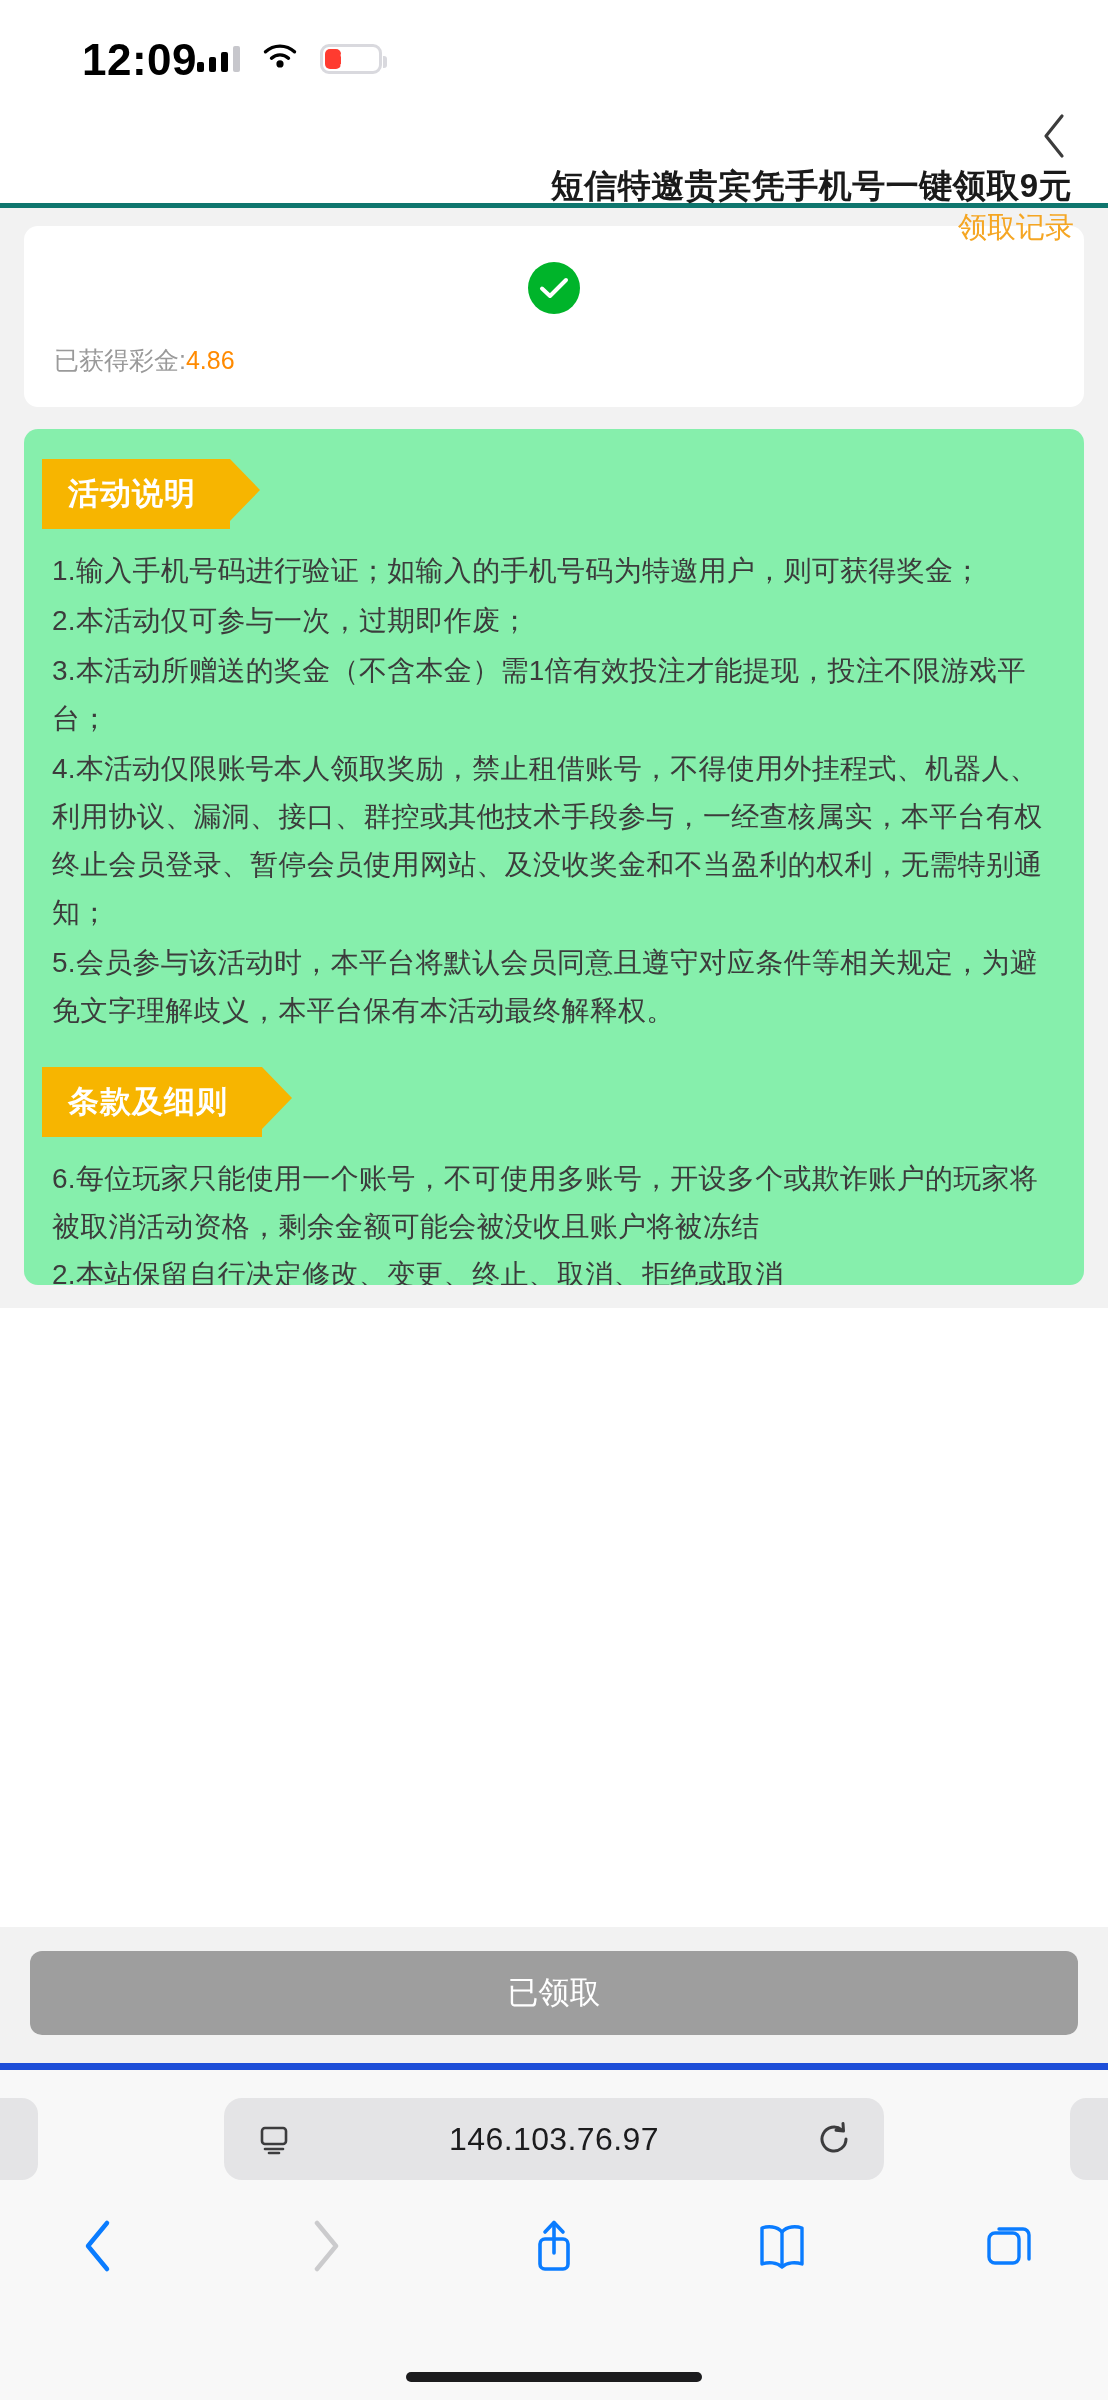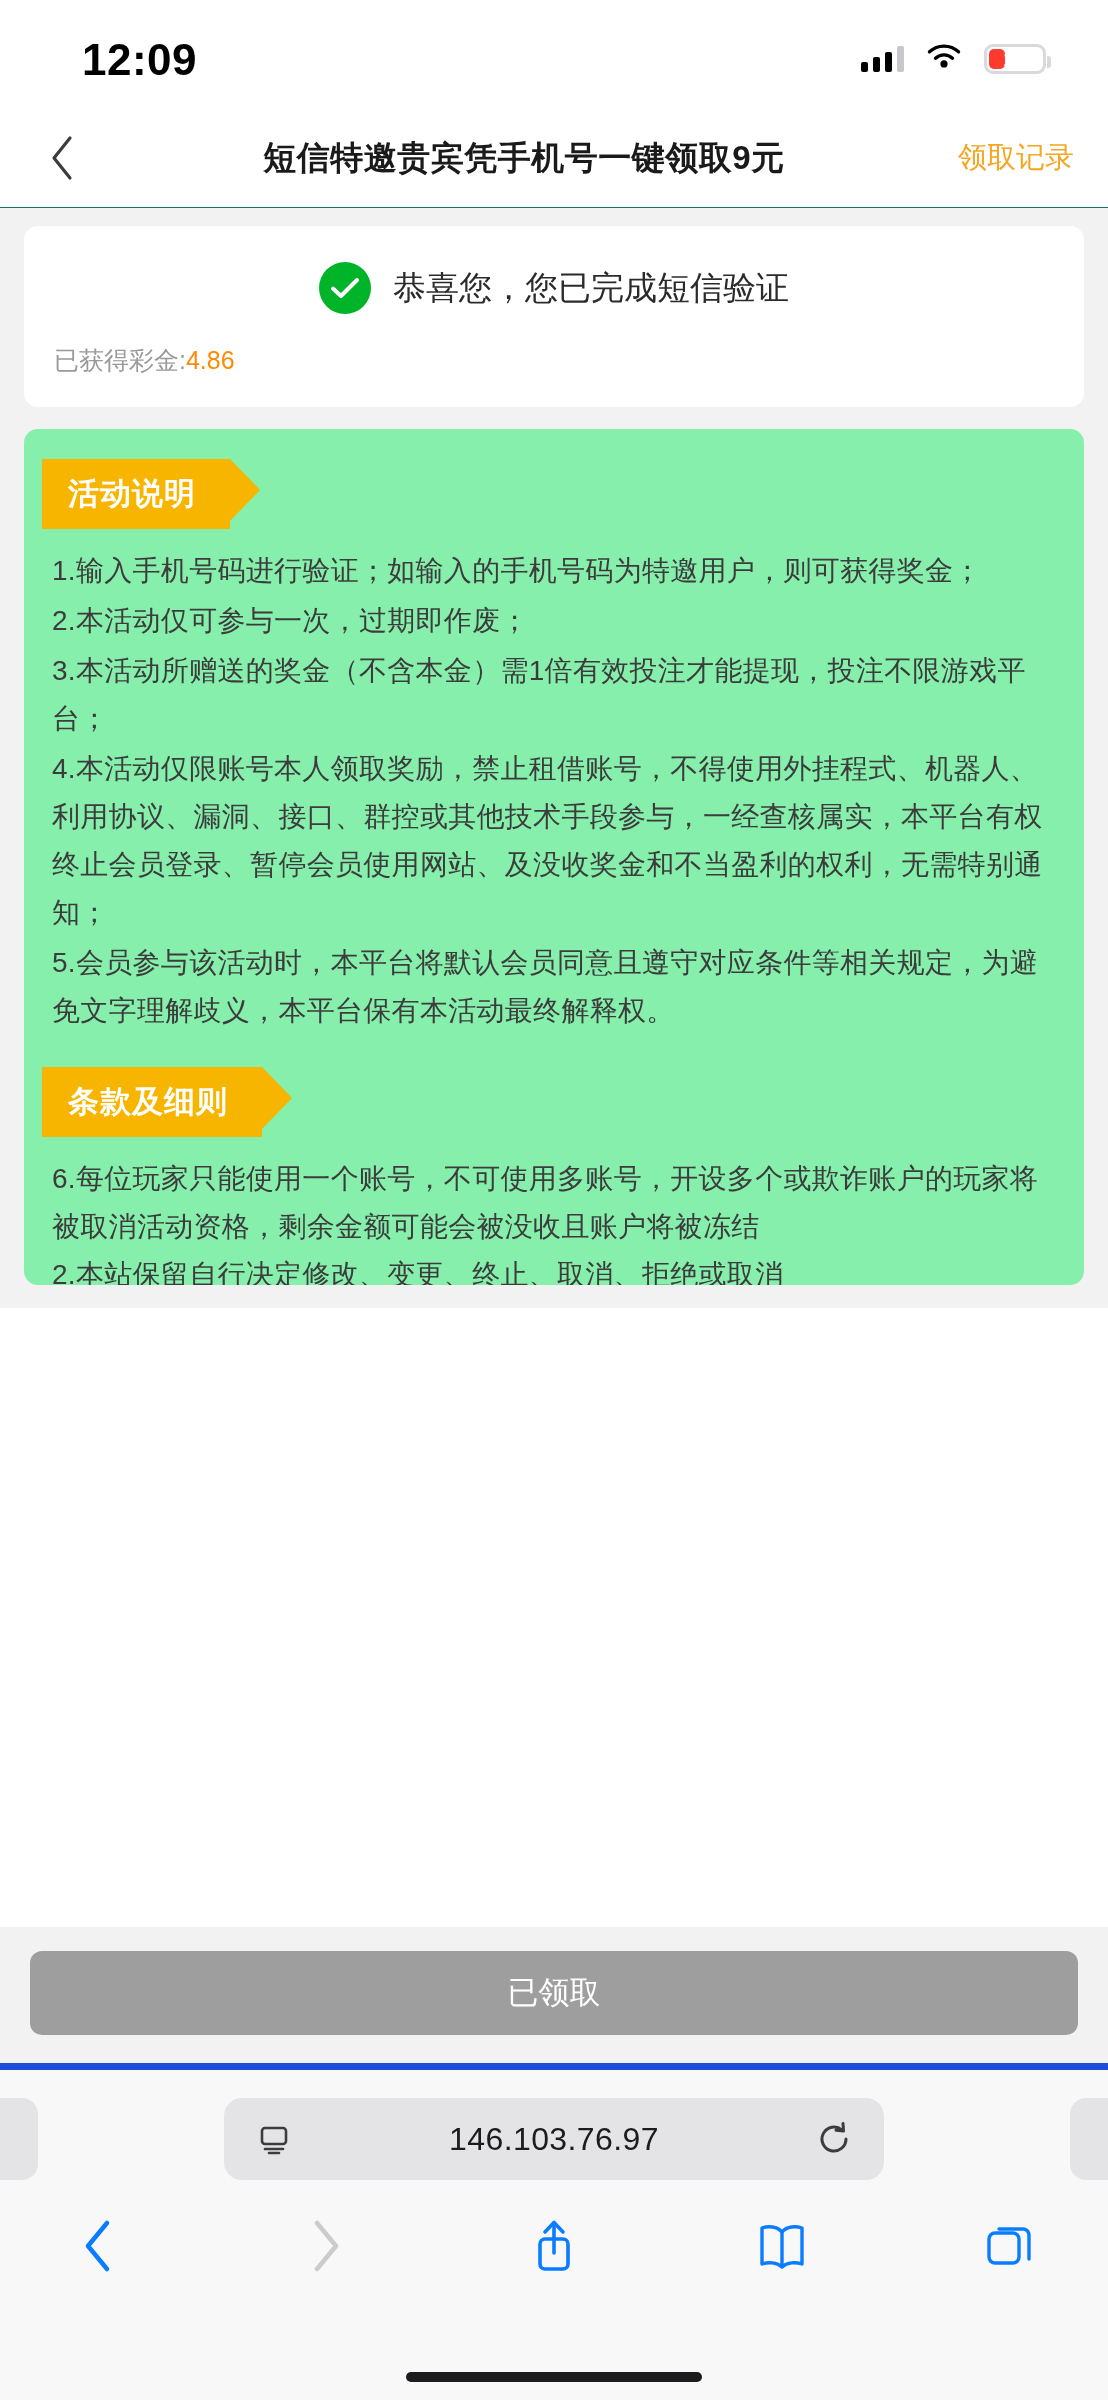--- a/index.html
+++ b/index.html
@@ -12,21 +12,20 @@
   body {
     position: relative;
     overflow: hidden;
   }
 
   
   .status-bar {
     height: 108px;
     display: flex;
     align-items: center;
-    justify-content: space-between;
     padding: 0 62px 0 82px;
     background: #ffffff;
   }
   .status-time {
     font-size: 44px;
     font-weight: bold;
     letter-spacing: 0.5px;
     color: #000;
     padding-top: 12px;
   }
@@ -85,25 +84,26 @@
     font-size: 21px;
     font-weight: bold;
     color: #fff;
     line-height: 24px;
   }
 
   
   .nav-bar {
     height: 100px;
     display: flex;
-    align-items: center;
+    align-items: flex-end;
     padding: 0 26px 0 34px;
     background: #ffffff;
-    border-bottom: 1px solid #0f766e;
-    position: relative;
+    border-bottom: 5px solid #0f766e;
+    position: relative;
+    flex-direction: column;
   }
   .back-chevron {
     width: 56px;
     height: 56px;
     display: flex;
     align-items: center;
     justify-content: center;
     flex: 0 0 auto;
   }
   .back-chevron svg { display: block; }
@@ -356,21 +356,20 @@
 
 <div class="page">
 
   <div class="card">
     <div class="congrats-row">
       <span class="check-circle">
         <svg width="30" height="24" viewBox="0 0 30 24">
           <path d="M3 12.5 L11 20 L27 4" stroke="#fff" stroke-width="4" fill="none" stroke-linecap="round" stroke-linejoin="round"></path>
         </svg>
       </span>
-      <span class="congrats-text">恭喜您，您已完成短信验证</span>
     </div>
     <div class="amount-line">
       <span>已获得彩金:</span><span class="amt">4.86</span>
     </div>
   </div>
 
   <div class="rules-card">
 
     <div class="ribbon-wrap">
       <span class="ribbon">活动说明</span>

